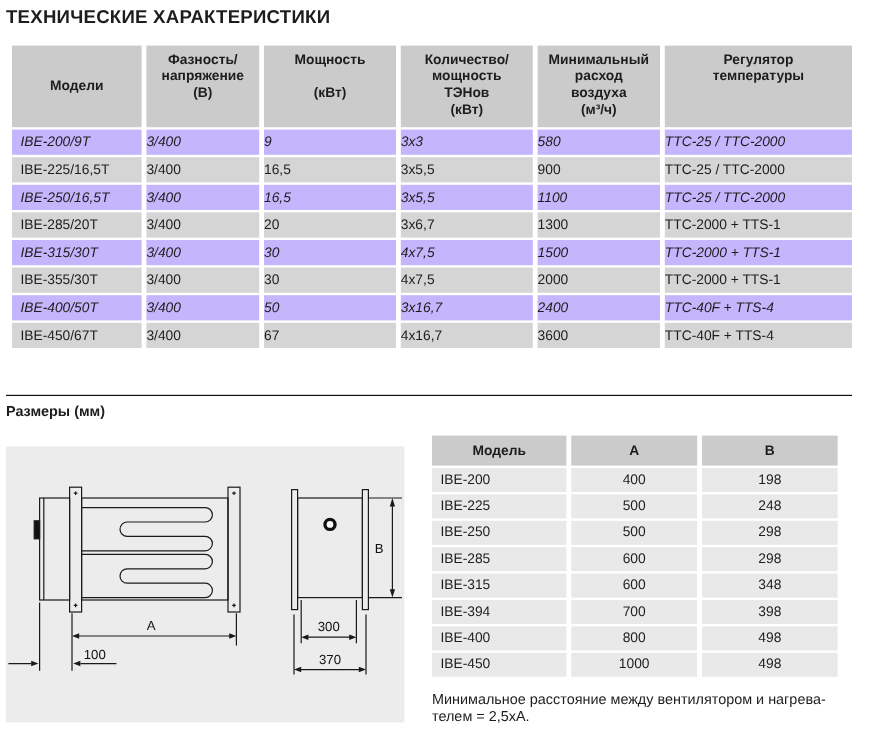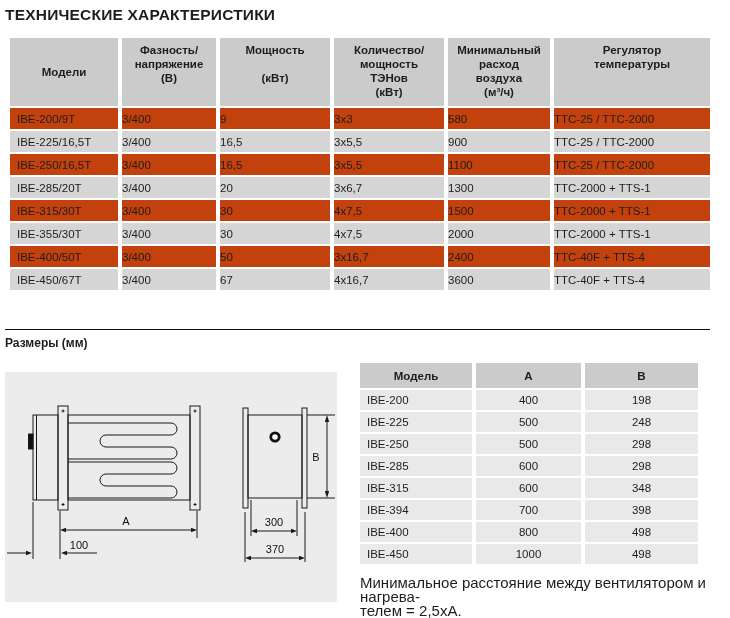--- a/index.html
+++ b/index.html
@@ -8,33 +8,33 @@
 
   .title { position:absolute; left:5px; top:6px; font-size:15.5px; font-weight:700; letter-spacing:.2px; }
   .subtitle { position:absolute; left:5px; top:336px; font-size:12px; font-weight:700; }
 
   table { border-collapse:separate; table-layout:fixed; }
   .spec-table { position:absolute; left:6px; top:36px; border-spacing:4px 2px; }
   .spec-table th, .spec-table td { font-size:11.5px; overflow:hidden; }
   .spec-table th { background:#cbcbcb; font-weight:700; text-align:center; vertical-align:top; padding-top:5px; white-space:pre-line; line-height:14px; height:68px; }
   .spec-table th.v-mid { vertical-align:middle; padding-top:0; }
   .spec-table td { height:21px; text-align:left; vertical-align:middle; }
-  .spec-table tr.light td { background:#c2410c; }
+  .spec-table tr.light td { background:#c4b5fd;font-style:italic; }
   .spec-table tr.dark td { background:#d5d5d5; }
   .spec-table td.model, .dim-table td.model { text-align:left; padding-left:7px; }
 
   .rule { position:absolute; left:5px; top:329px; width:705px; height:0; border-top:1.5px solid #111; }
 
   .panel { position:absolute; left:5px; top:372px; width:332px; height:230px; background:#ececec; }
 
   .dim-table { position:absolute; left:356px; top:361px; border-spacing:4px 2px; }
   .dim-table th { background:#cbcbcb; font-weight:700; font-size:11.5px; vertical-align:middle; height:25px; }
   .dim-table td { background:#e9e9e9; height:20px; font-size:11.5px; text-align:center; vertical-align:middle; }
 
-  .note { position:absolute; left:360px; top:576px; width:348px; font-size:15px; line-height:14px; white-space:pre-line; }
+  .note { position:absolute; left:360px; top:576px; width:348px; font-size:12px; line-height:14px; white-space:pre-line; }
 
   svg text { font-family:"Liberation Sans", sans-serif; font-size:11px; fill:#111; }
 </style>
 </head>
 <body>
 
 <div class="page">
 
   <div class="title">ТЕХНИЧЕСКИЕ ХАРАКТЕРИСТИКИ</div>
 

